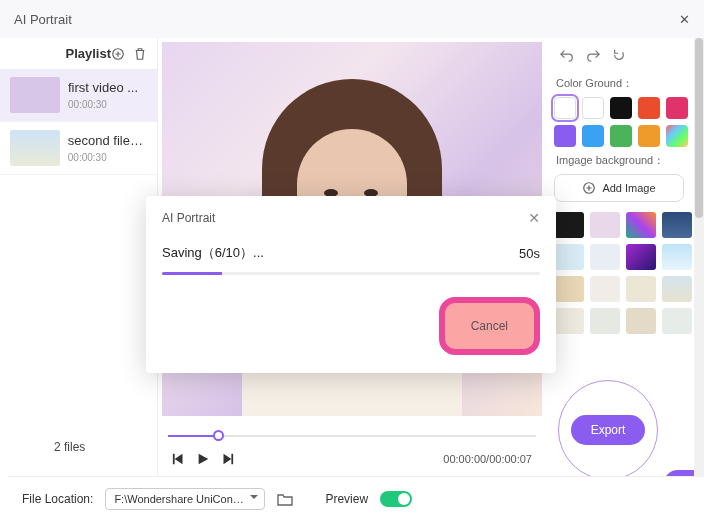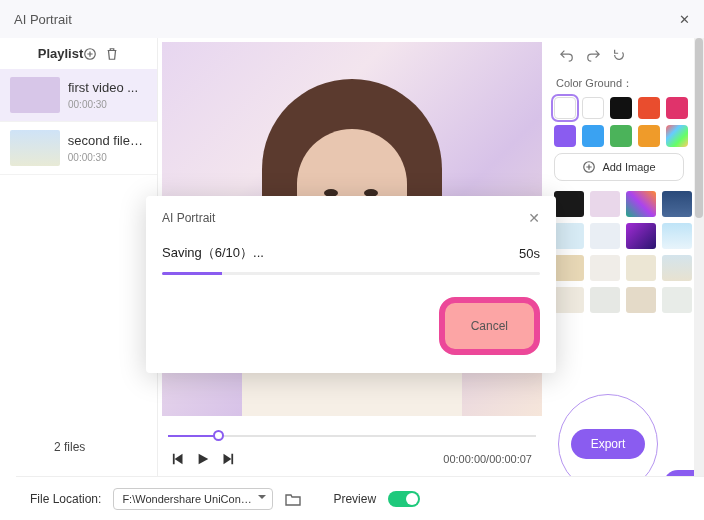--- a/index.html
+++ b/index.html
@@ -2,21 +2,21 @@
 <html><head>
 <meta charset="utf-8">
 <style>
 *{box-sizing:border-box;margin:0;padding:0;font-family:-apple-system,BlinkMacSystemFont,"Segoe UI",Arial,sans-serif}
 body{width:704px;height:520px;overflow:hidden;background:#fff;font-size:12px;color:#333;position:relative}
 .titlebar{height:38px;display:flex;align-items:center;padding:0 14px;background:#f8f8fb;justify-content:space-between}
 .titlebar span{font-size:13px;color:#555}
 .close-x{font-size:16px;color:#888;cursor:pointer}
 .main{display:flex;height:438px}
 .sidebar{width:158px;border-right:1px solid #eee;background:#fff}
-.playlist-hdr{display:flex;align-items:center;padding:8px 10px;font-weight:600;font-size:13px;justify-content:center}
+.playlist-hdr{display:flex;align-items:center;padding:8px 10px;font-weight:600;font-size:13px;justify-content:flex-end}
 .hdr-icons{display:flex;gap:8px}
 .icon14{width:14px;height:14px;stroke:#666;fill:none;stroke-width:1.4}
 .pl-item{display:flex;padding:8px 10px;gap:8px;border-bottom:1px solid #f2f2f2;cursor:pointer}
 .pl-item.sel{background:#f1ecfa}
 .thumb{width:50px;height:36px;border-radius:2px;background:#d7c6e8}
 .thumb2{background:linear-gradient(#cfe3f7,#e8ead6)}
 .pl-meta{display:flex;flex-direction:column;justify-content:center;gap:4px;overflow:hidden}
 .pl-title{font-size:13px;white-space:nowrap;overflow:hidden;text-overflow:ellipsis}
 .pl-dur{font-size:10px;color:#999}
 .files-count{position:absolute;left:54px;top:440px;font-size:12px;color:#444}
@@ -42,24 +42,24 @@
 .history{display:flex;gap:12px;justify-content:flex-start;padding:0 6px 10px 6px}
 .hicon{width:14px;height:14px;stroke:#777;fill:none;stroke-width:1.4}
 .sec-label{font-size:11px;color:#666;margin:4px 0 6px 2px}
 .swatches{display:flex;flex-wrap:wrap;gap:6px;margin-bottom:6px}
 .sw{width:22px;height:22px;border-radius:4px;cursor:pointer}
 .sw.sel{outline:2px solid #a77ff0;outline-offset:1px}
 .addimg{border:1px solid #ddd;border-radius:8px;padding:6px 10px;font-size:11px;display:flex;align-items:center;gap:6px;cursor:pointer;width:130px;justify-content:center}
 .bg-grid{display:flex;flex-wrap:wrap;gap:6px;margin-top:10px}
 .bg-tile{width:30px;height:26px;border-radius:3px;cursor:pointer}
 .apply-all{margin-top:14px;border:1px solid #b594f0;color:#7b4fe0;border-radius:14px;padding:4px 12px;font-size:11px;display:inline-block;cursor:pointer}
-.export-ring{position:absolute;right:46px;bottom:26px;width:100px;height:100px;border:1px solid #b594f0;border-radius:50%;display:flex;align-items:center;justify-content:center}
+.export-ring{position:absolute;right:46px;bottom:40px;width:100px;height:100px;border:1px solid #b594f0;border-radius:50%;display:flex;align-items:center;justify-content:center}
 .export-btn{background:#8a5cf0;color:#fff;padding:8px 20px;border-radius:18px;font-size:12px;cursor:pointer;border:none}
 .float-export{position:absolute;right:0;bottom:20px;background:#8a5cf0;color:#fff;padding:8px 14px 8px 20px;border-radius:18px 0 0 18px;font-size:12px}
-.bottombar{position:absolute;left:16px;right:0;bottom:0;height:44px;border-top:1px solid #eee;display:flex;align-items:center;padding:0 14px;gap:12px;background:#fff}
+.bottombar{position:absolute;left:8px;right:0;bottom:0;height:44px;border-top:1px solid #eee;display:flex;align-items:center;padding:0 14px;gap:12px;background:#fff}
 .bl-label{font-size:12px;color:#333}
 .loc-select{border:1px solid #ccc;border-radius:4px;padding:4px 20px 4px 8px;font-size:11px;position:relative;width:160px;white-space:nowrap;overflow:hidden;text-overflow:ellipsis;cursor:pointer}
 .chev{position:absolute;right:6px;top:6px;border:4px solid transparent;border-top-color:#666}
 .folder-ic{width:16px;height:14px;stroke:#666;fill:none;stroke-width:1.4}
 .toggle{width:32px;height:16px;background:#1fc97c;border-radius:8px;position:relative;cursor:pointer}
 .toggle::after{content:"";position:absolute;right:2px;top:2px;width:12px;height:12px;background:#fff;border-radius:50%}
 .modal{position:absolute;left:146px;top:196px;width:410px;background:#fff;border-radius:4px;box-shadow:0 4px 28px rgba(0,0,0,.18);padding:14px 16px 18px 16px;z-index:50}
 .m-hdr{display:flex;justify-content:space-between;align-items:center;font-size:12px;color:#555;margin-bottom:18px}
 .m-row{display:flex;justify-content:space-between;align-items:center;font-size:13px;color:#222;margin-bottom:10px}
 .m-bar{height:3px;background:#eee;border-radius:2px;overflow:hidden;margin-bottom:22px}
@@ -161,20 +161,21 @@
         <div class="sw" style="background: rgb(255, 255, 255); border: 1px solid rgb(221, 221, 221);"></div>
         <div class="sw" style="background: rgb(17, 17, 17);"></div>
         <div class="sw" style="background: rgb(233, 77, 46);"></div>
         <div class="sw" style="background: rgb(224, 51, 107);"></div>
         <div class="sw" style="background: rgb(138, 92, 240);"></div>
         <div class="sw" style="background: rgb(58, 162, 242);"></div>
         <div class="sw" style="background: rgb(75, 179, 90);"></div>
         <div class="sw" style="background: rgb(239, 155, 42);"></div>
         <div class="sw" style="background: linear-gradient(135deg, rgb(255, 102, 102), rgb(102, 204, 255), rgb(102, 255, 102), rgb(255, 204, 102));"></div>
       </div>
+    <div class="sec-label">Imgage background：</div>
     <div class="addimg">
       <svg class="icon14" viewBox="0 0 16 16">
           <circle cx="8" cy="8" r="6"></circle>
           <path d="M8 5v6M5 8h6"></path>
         </svg>
       <span>Add Image</span>
     </div>
     <div class="bg-grid" id="bggrid">
         <div class="bg-tile" style="background: rgb(26, 26, 26);"></div>
         <div class="bg-tile" style="background: rgb(233, 215, 234);"></div>

